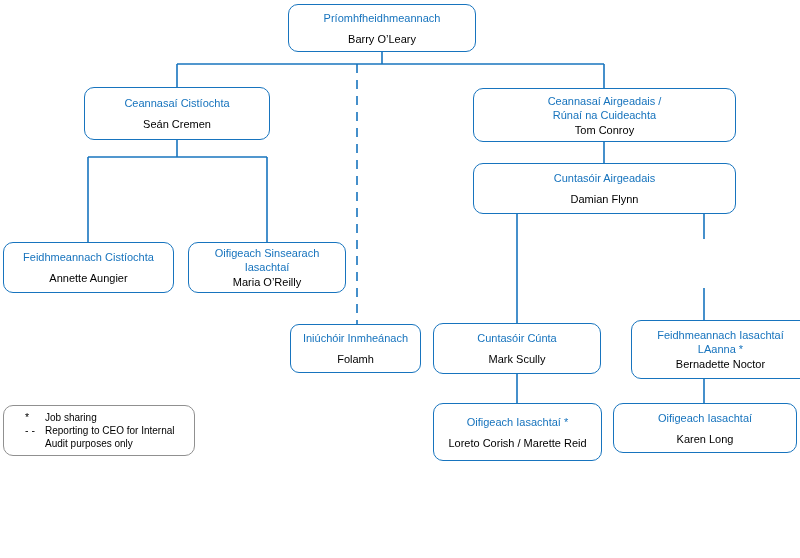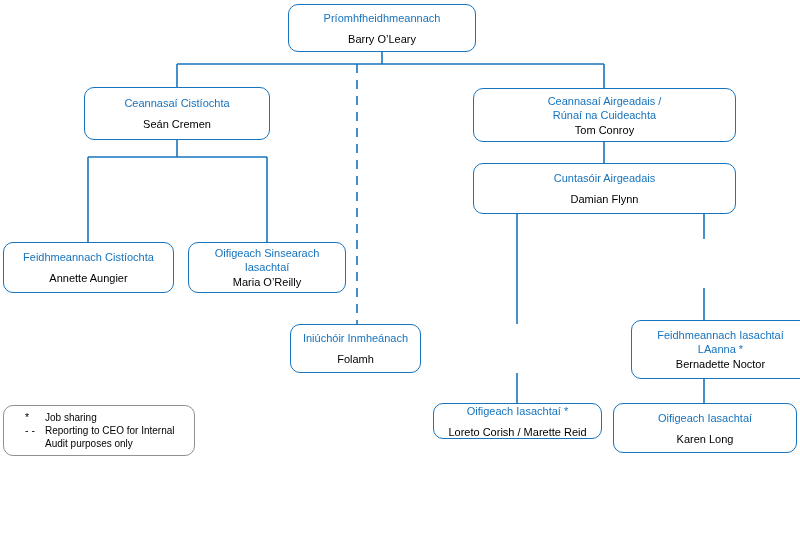--- a/index.html
+++ b/index.html
@@ -142,34 +142,38 @@
     <div class="node-title">Feidhmeannach Cistíochta</div>
     <div class="node-name">Annette Aungier</div>
   </div>
 
   <div class="node tight" style="left:188px; top:242px; width:158px; height:51px;">
     <div class="node-title">Oifigeach Sinsearach
 Iasachtaí</div>
     <div class="node-name">Maria O’Reilly</div>
   </div>
 
-  <div class="node" style="left:290px; top:324px; width:131px; height:49px;">
+  <div class="node" style="left:290px; top:324px; width:131px; height:49px;border-radius:9px;">
     <div class="node-title">Iniúchóir Inmheánach</div>
     <div class="node-name">Folamh</div>
   </div>
 
+  <div class="node" style="left:433px; top:323px; width:168px; height:51px;">
+    <div class="node-title">Cuntasóir Cúnta</div>
+    <div class="node-name">Mark Scully</div>
+  </div>
 
 
   <div class="node tight" style="left:631px; top:320px; width:179px; height:59px;">
     <div class="node-title">Feidhmeannach Iasachtaí
 LAanna *</div>
     <div class="node-name">Bernadette Noctor</div>
   </div>
 
-  <div class="node" style="left:433px; top:403px; width:169px; height:36px;">
+  <div class="node" style="left:433px; top:403px; width:169px; height:58px;">
     <div class="node-title">Oifigeach Iasachtaí *</div>
     <div class="node-name">Loreto Corish / Marette Reid</div>
   </div>
 
   <div class="node" style="left:613px; top:403px; width:184px; height:50px;">
     <div class="node-title">Oifigeach Iasachtaí</div>
     <div class="node-name">Karen Long</div>
   </div>
 
   <div id="legend-box">

